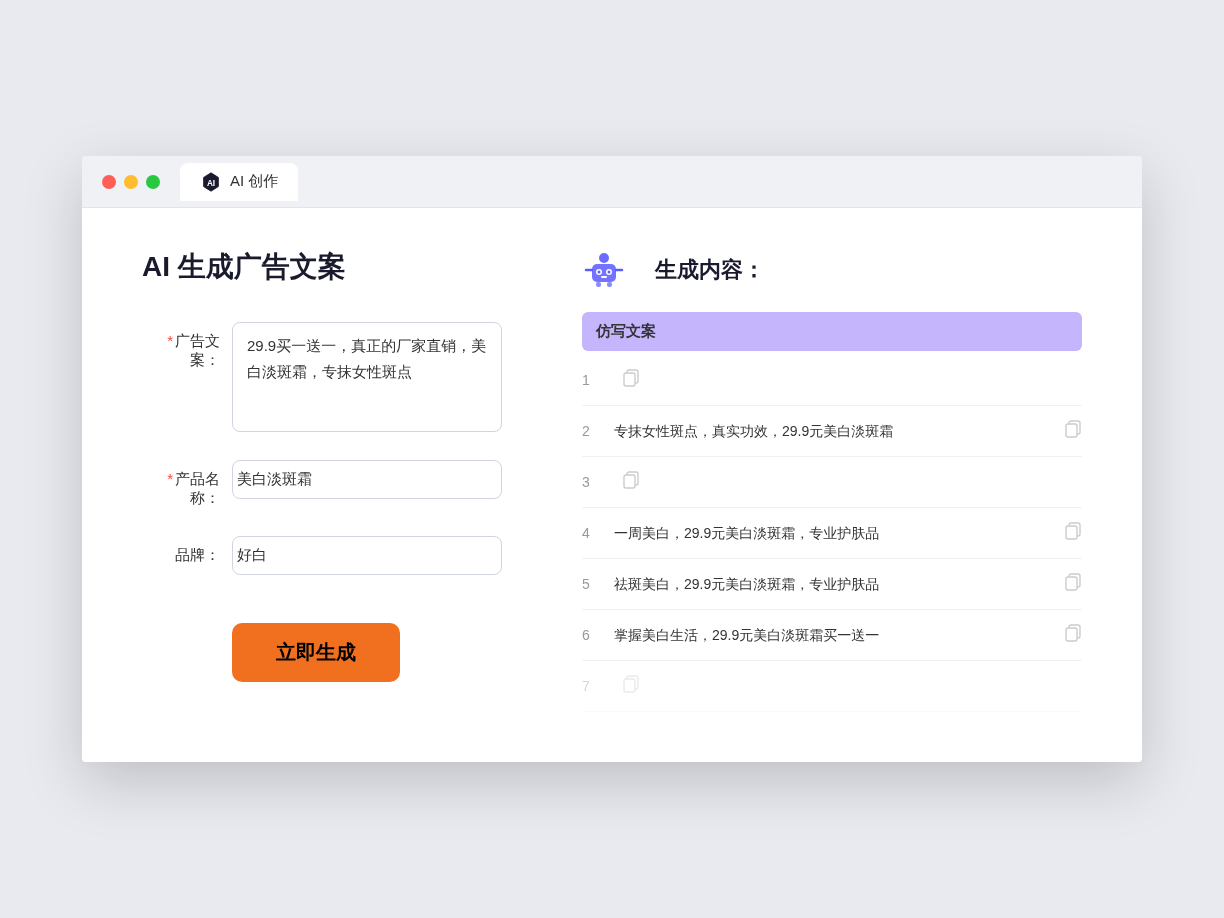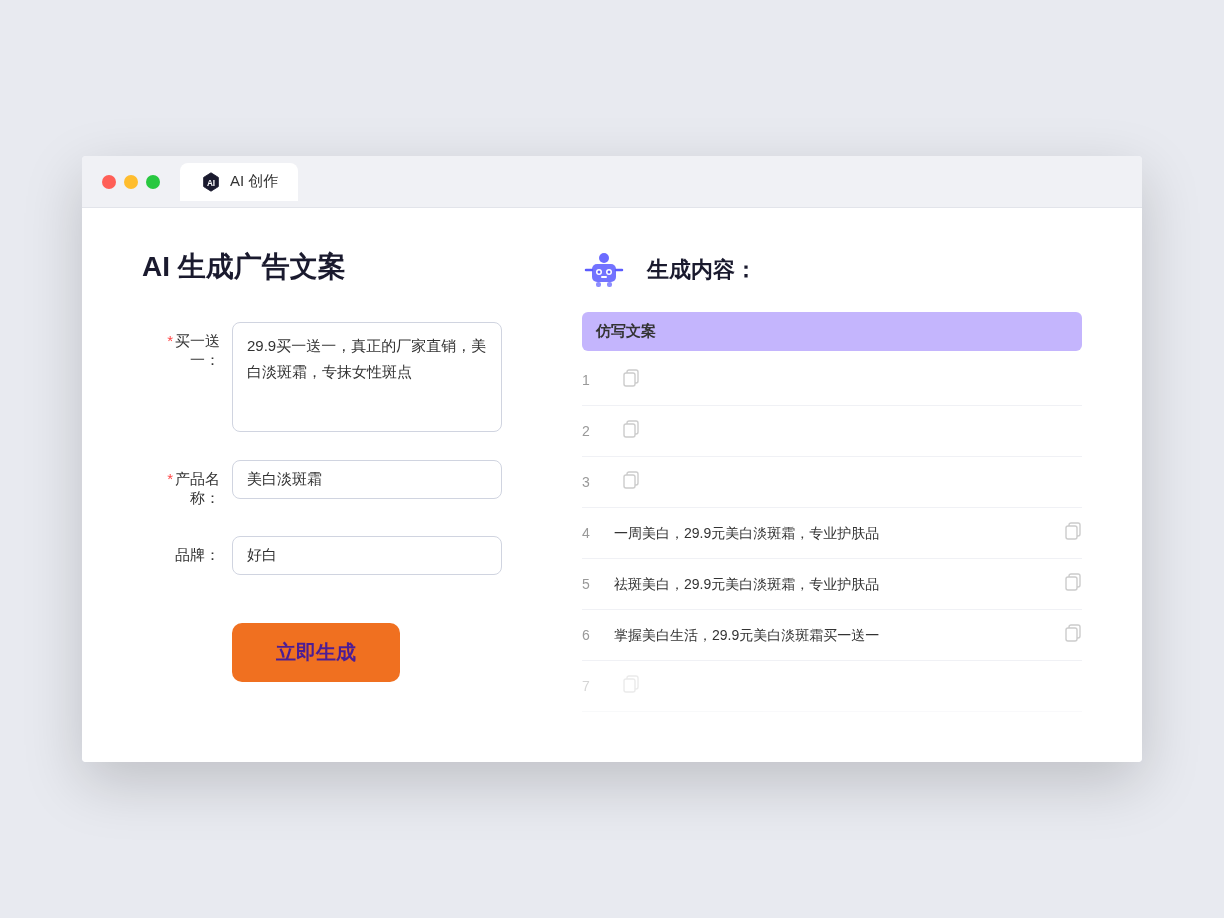--- a/index.html
+++ b/index.html
@@ -99,21 +99,21 @@
 
     .required-star {
       color: #ff4444;
       margin-right: 2px;
     }
 
     .form-input {
       flex: 1;
       border: 1.5px solid #d0d4e0;
       border-radius: 8px;
-      padding: 10px 14px;
+      padding: 10px 4px;
       font-size: 15px;
       color: #333;
       background: #fff;
       outline: none;
       font-family: inherit;
     }
 
     .form-textarea {
       flex: 1;
       border: 1.5px solid #d0d4e0;
@@ -126,40 +126,40 @@
       font-family: inherit;
       resize: none;
       height: 110px;
       line-height: 1.7;
     }
 
     .generate-btn {
       margin-top: 20px;
       margin-left: 90px;
       background: #f07020;
-      color: #4c1d95;
+      color: #000000;
       border: none;
       border-radius: 10px;
       padding: 16px 44px;
       font-size: 20px;
       font-weight: 600;
       cursor: pointer;
       font-family: inherit;
     }
 
     
     .right-panel {
       flex: 1;
       padding-left: 20px;
     }
 
     .result-header {
       display: flex;
       align-items: center;
-      gap: 21px;
+      gap: 29px;
       margin-bottom: 20px;
     }
 
     .robot-icon {
       width: 44px;
       height: 44px;
     }
 
     .result-title {
       font-size: 22px;
@@ -221,21 +221,21 @@
   </div>
 
   <div class="browser-content">
 
     <div class="left-panel">
       <h1 class="page-title">AI 生成广告文案</h1>
 
       
       <div class="form-group">
         <div class="form-label">
-          <span class="required-star">*</span><span>买一送一：</span>
+          <span class="required-star">*</span><span>广告文案：</span>
         </div>
         <textarea class="form-textarea" style="">29.9买一送一，真正的厂家直销，美白淡斑霜，专抹女性斑点</textarea>
       </div>
 
       
       <div class="form-group">
         <div class="form-label">
           <span class="required-star">*</span><span>产品名称：</span>
         </div>
         <input type="text" class="form-input" value="美白淡斑霜" style="">
@@ -277,20 +277,21 @@
       <div id="result-rows-container">
           <div class="result-row">
             <span class="row-num">1</span>
             <span style="cursor: pointer; color: rgb(187, 187, 187); font-size: 16px; margin-left: 8px;"><svg width="18" height="18" viewBox="0 0 18 18" fill="none">
                 <rect x="5" y="1" width="11" height="13" rx="2" stroke="#ccc" stroke-width="1.4" fill="none"></rect>
                 <rect x="2" y="4" width="11" height="13" rx="2" stroke="#ccc" stroke-width="1.4" fill="white"></rect>
               </svg></span>
           </div>
           <div class="result-row">
             <span class="row-num">2</span>
+            <span class="row-text">专抹女性斑点，真实功效，29.9元美白淡斑霜</span>
             <span style="cursor: pointer; color: rgb(187, 187, 187); font-size: 16px; margin-left: 8px;"><svg width="18" height="18" viewBox="0 0 18 18" fill="none">
                 <rect x="5" y="1" width="11" height="13" rx="2" stroke="#ccc" stroke-width="1.4" fill="none"></rect>
                 <rect x="2" y="4" width="11" height="13" rx="2" stroke="#ccc" stroke-width="1.4" fill="white"></rect>
               </svg></span>
           </div>
           <div class="result-row">
             <span class="row-num">3</span>
             <span style="cursor: pointer; color: rgb(187, 187, 187); font-size: 16px; margin-left: 8px;"><svg width="18" height="18" viewBox="0 0 18 18" fill="none">
                 <rect x="5" y="1" width="11" height="13" rx="2" stroke="#ccc" stroke-width="1.4" fill="none"></rect>
                 <rect x="2" y="4" width="11" height="13" rx="2" stroke="#ccc" stroke-width="1.4" fill="white"></rect>

